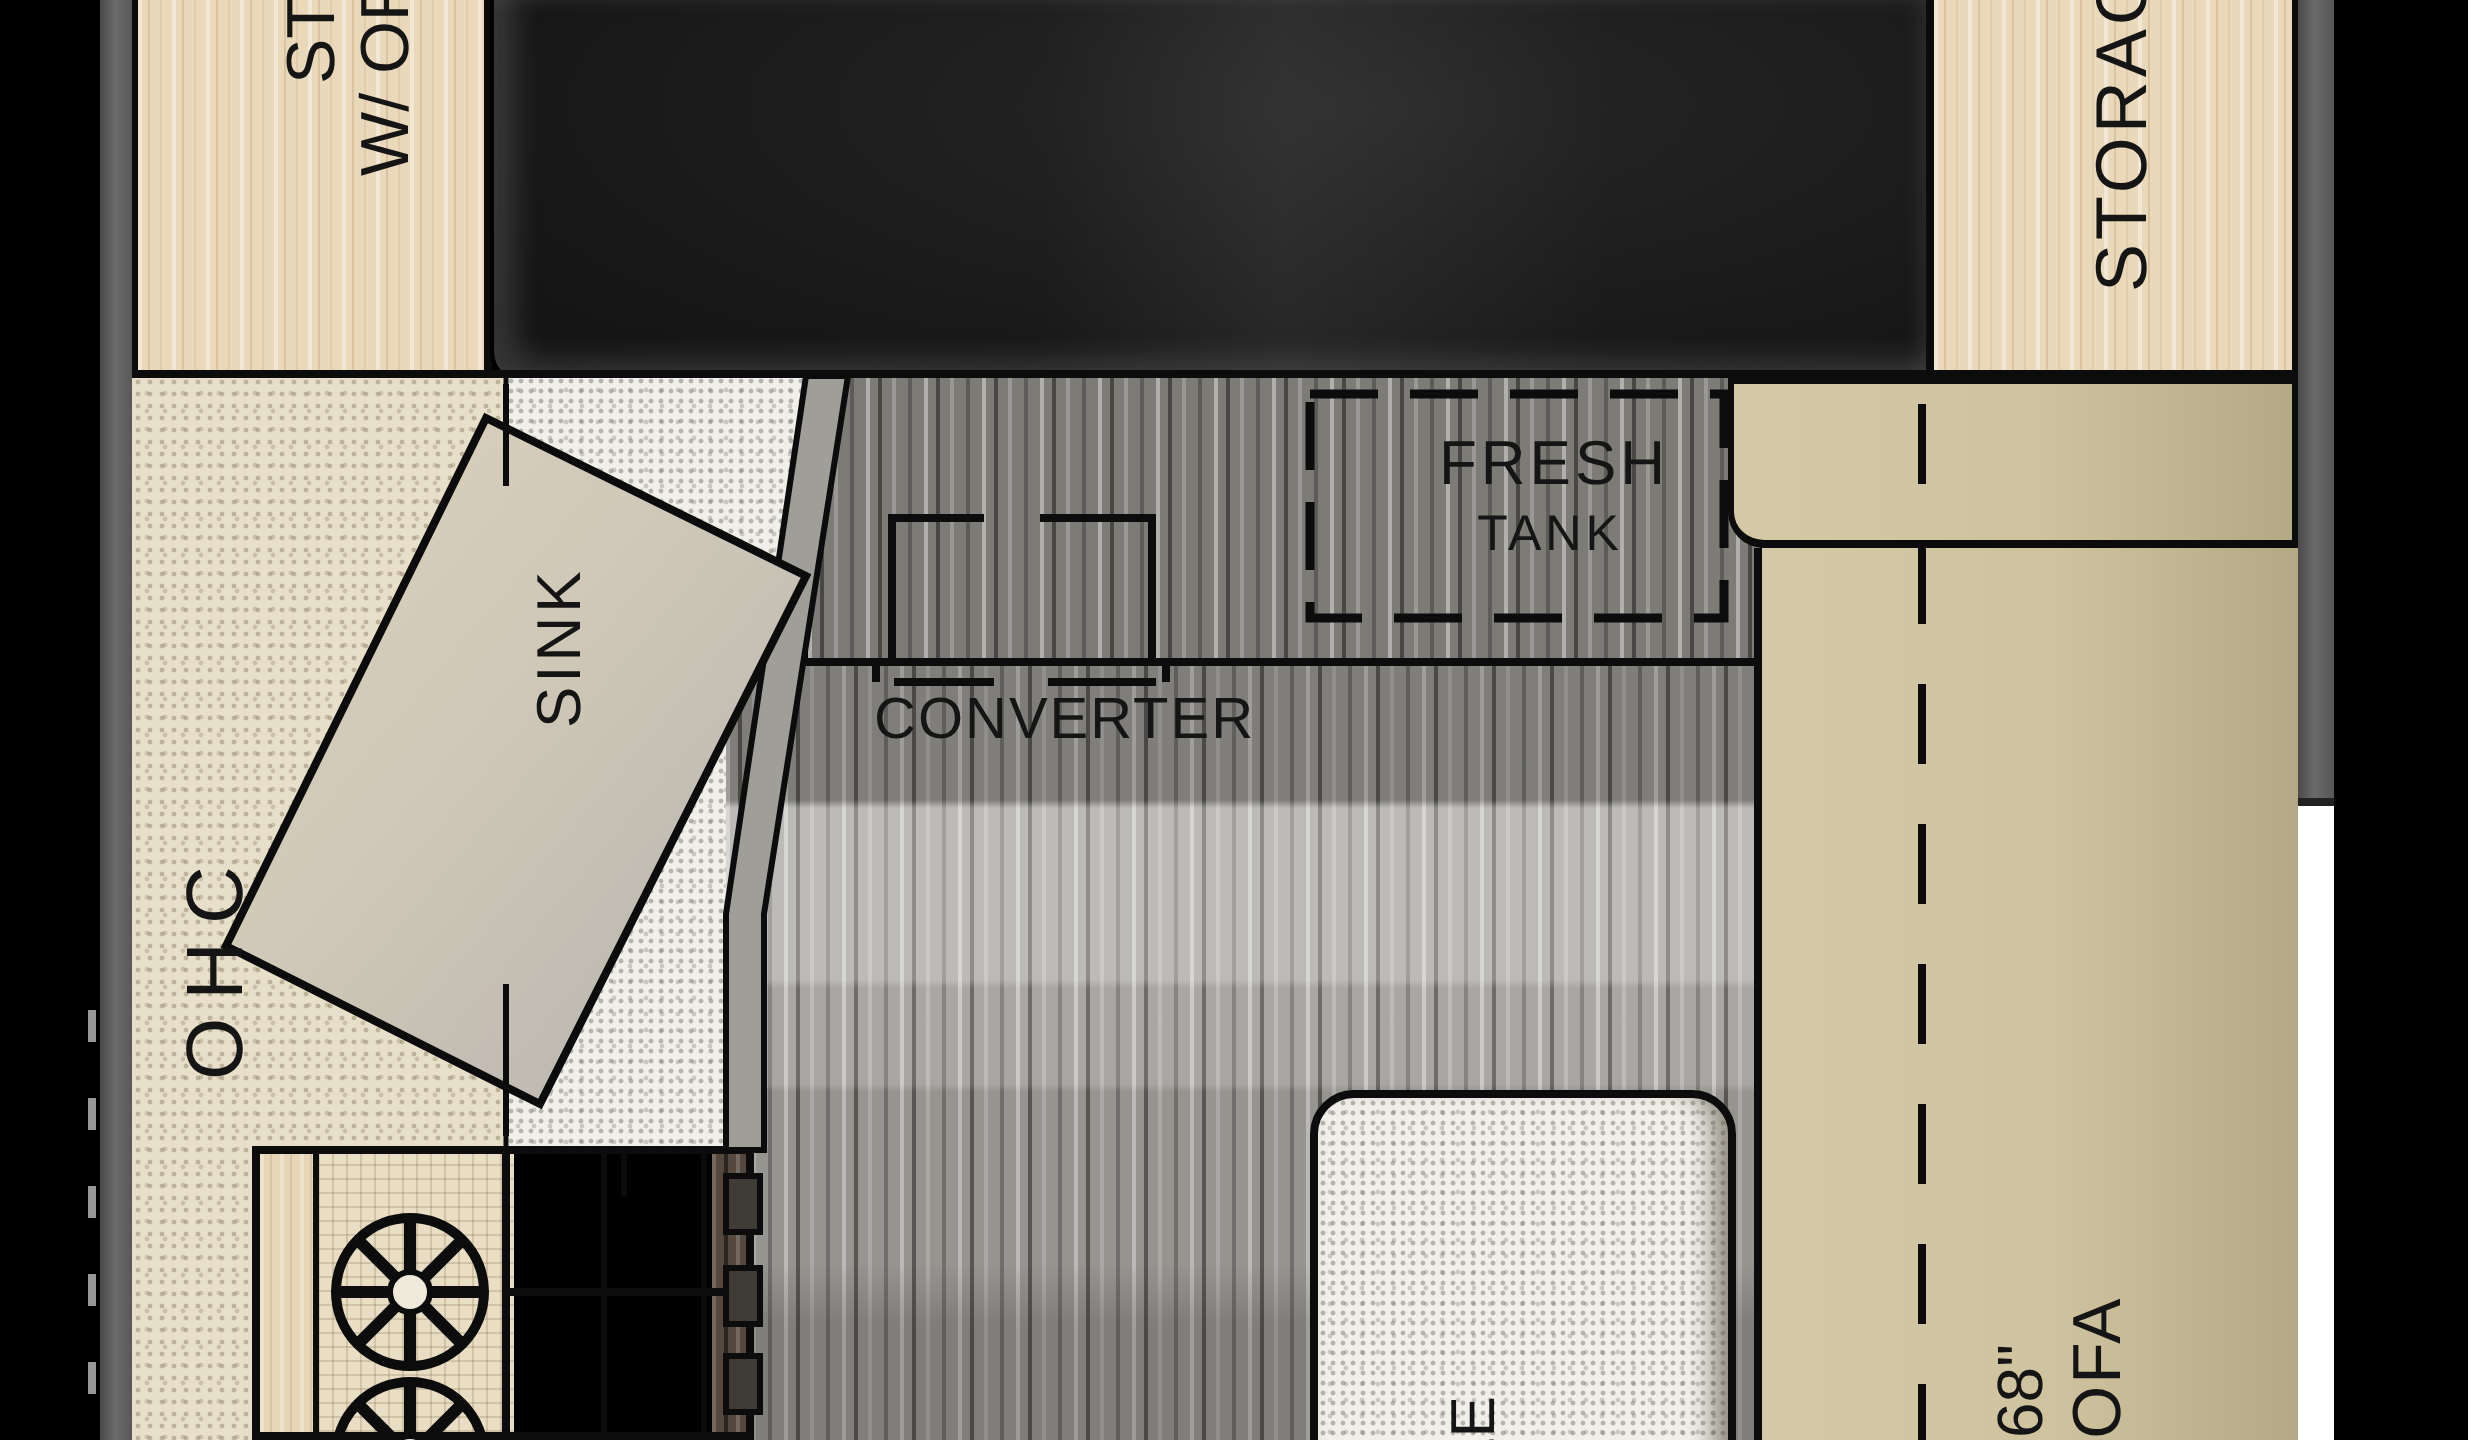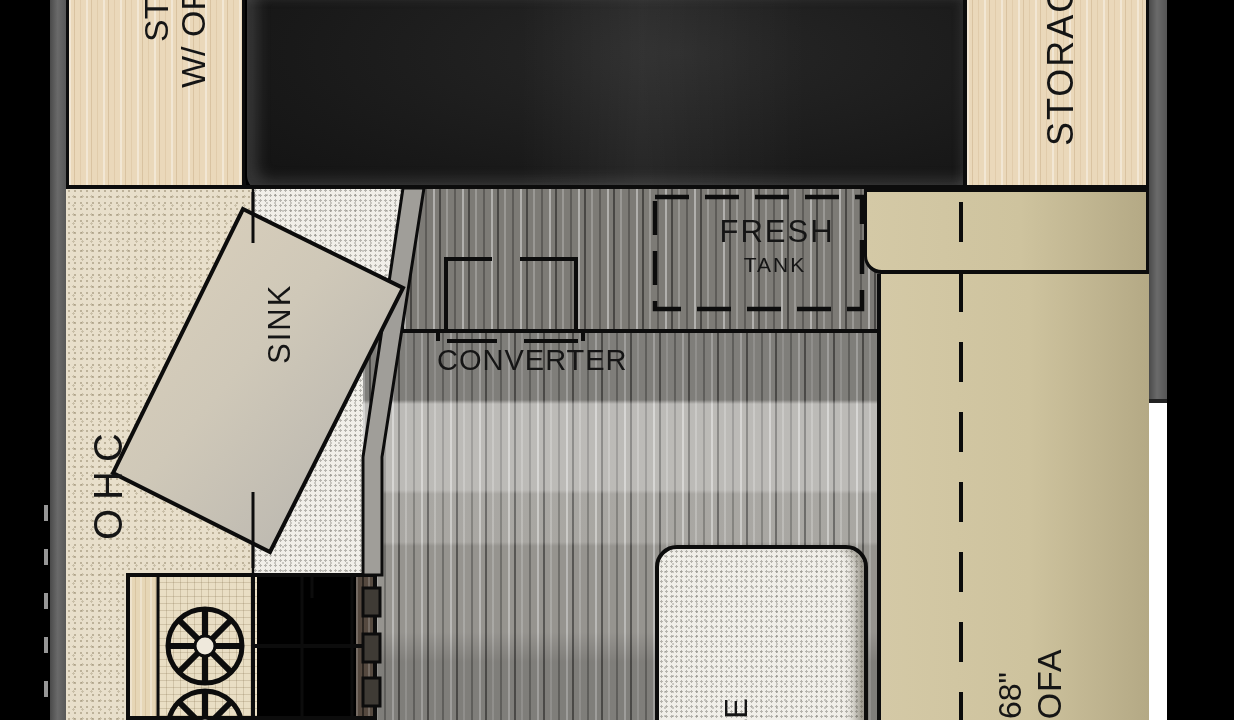--- a/index.html
+++ b/index.html
@@ -205,18 +205,18 @@
     </g>
   </svg>
 
   <span class="lbl vtext" style="left:137px;top:42px;font-size:34px;">ST</span>
   <span class="lbl vtext" style="left:174px;top:88px;font-size:34px;">W/ OF</span>
   <span class="lbl vtext" style="left:1040px;top:146px;font-size:36px;letter-spacing:2px;">STORAGE</span>
   <span class="lbl vtext" style="left:86px;top:540px;font-size:40px;letter-spacing:9px;">OHC</span>
   <span class="lbl vtext" style="left:262px;top:364px;font-size:31px;letter-spacing:2px;">SINK</span>
   <span class="lbl" style="left:437px;top:344px;font-size:29px;letter-spacing:1px;">CONVERTER</span>
   <span class="lbl center" style="left:777px;top:214px;font-size:31px;letter-spacing:2px;">FRESH</span>
-  <span class="lbl center" style="left:775px;top:253px;font-size:21px;letter-spacing:2px;">TANK</span>
+  <span class="lbl center" style="left:775px;top:253px;font-size:25px;letter-spacing:2px;">TANK</span>
   <span class="lbl vtext" style="left:992px;top:719px;font-size:32px;">68"</span>
   <span class="lbl vtext" style="left:1030px;top:743px;font-size:34px;letter-spacing:1px;">SOFA</span>
   <span class="lbl vtext" style="left:719px;top:736px;font-size:31px;">LE</span>
 
 </div>
 
 </body></html>

